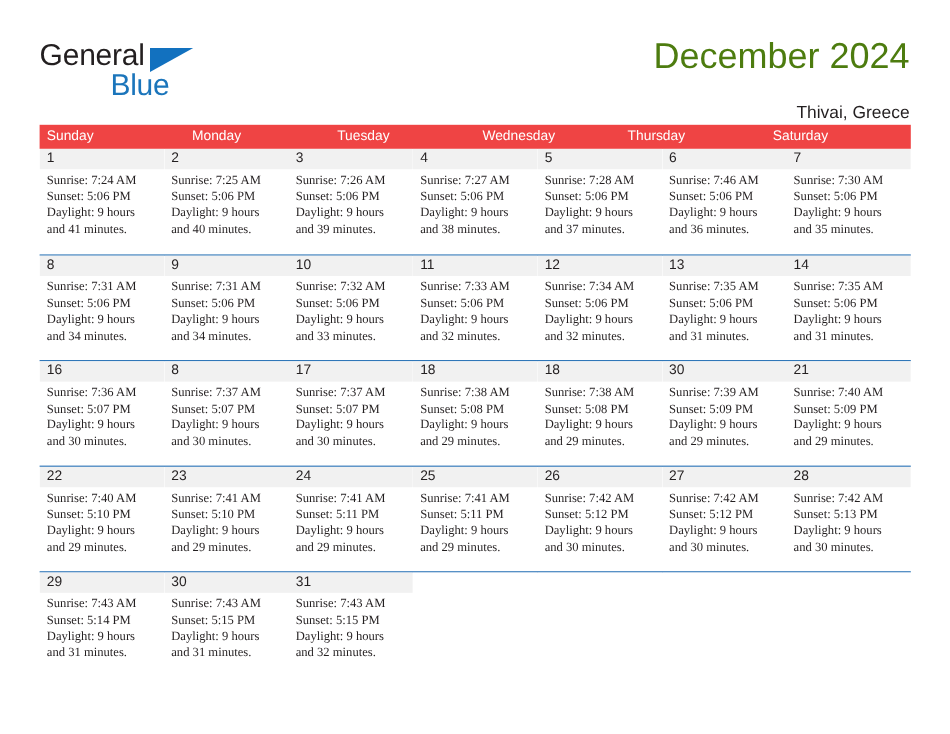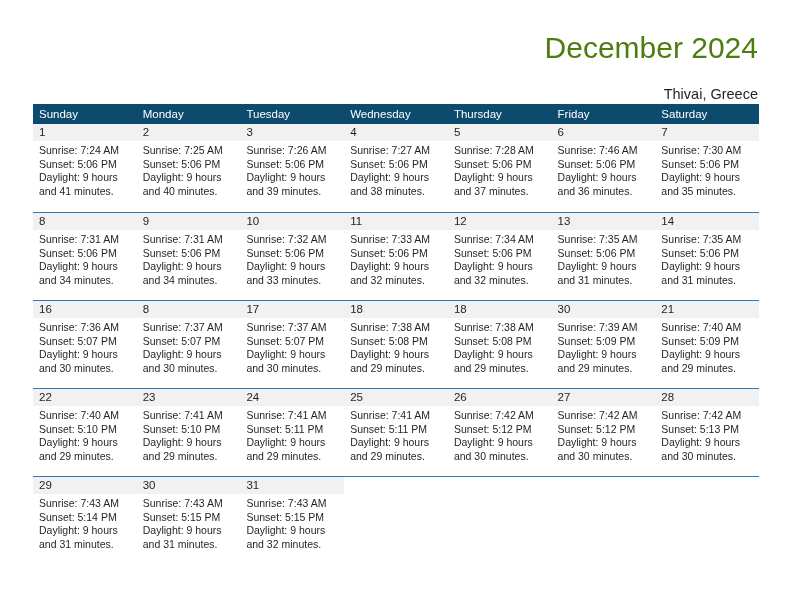--- a/index.html
+++ b/index.html
@@ -87,21 +87,21 @@
 
   
   .calendar {
     position: absolute;
     left: 33px;
     top: 104px;
     width: 726px;
   }
   .weekdays {
     display: flex;
-    background: #0c4a6e;
+    background: #ef4444;
     height: 20px;
   }
   .weekday {
     flex: 1 1 0;
     color: #ffffff;
     font-size: 11.5px;
     line-height: 20px;
     padding-left: 6px;
     box-sizing: border-box;
     white-space: nowrap;
@@ -132,48 +132,53 @@
     box-sizing: border-box;
   }
   .day.empty .day-num {
     background: #ffffff;
   }
   .day-info {
     padding: 3px 6px 0 6px;
     font-size: 10.5px;
     line-height: 13.6px;
     color: #231f20;
+    font-family: Liberation Serif, serif;
   }
   .day-info div {
     white-space: nowrap;
   }
 </style>
 </head>
 <body>
 
 <div class="page">
 
   <div class="topbar">
 
+    <div class="logo">
+      <span class="logo-general">General</span>
+      <span class="logo-tri"></span>
+      <span class="logo-blue">Blue</span>
+    </div>
 
     <div class="title-wrap">
       <div class="cal-title">December 2024</div>
       <div class="cal-sub">Thivai, Greece</div>
     </div>
 
   </div>
 
   <div class="calendar">
     <div class="weekdays">
         <div class="weekday">Sunday</div>
         <div class="weekday">Monday</div>
         <div class="weekday">Tuesday</div>
         <div class="weekday">Wednesday</div>
         <div class="weekday">Thursday</div>
-        <div class="weekday">Friday</div>
         <div class="weekday">Saturday</div>
       </div>
     <div id="weeks-container">
         <div class="week">
           <div class="day">
             <div class="day-num">1</div>
             <div class="day-info">
               <div>Sunrise: 7:24 AM</div>
               <div>Sunset: 5:06 PM</div>
               <div>Daylight: 9 hours</div>

